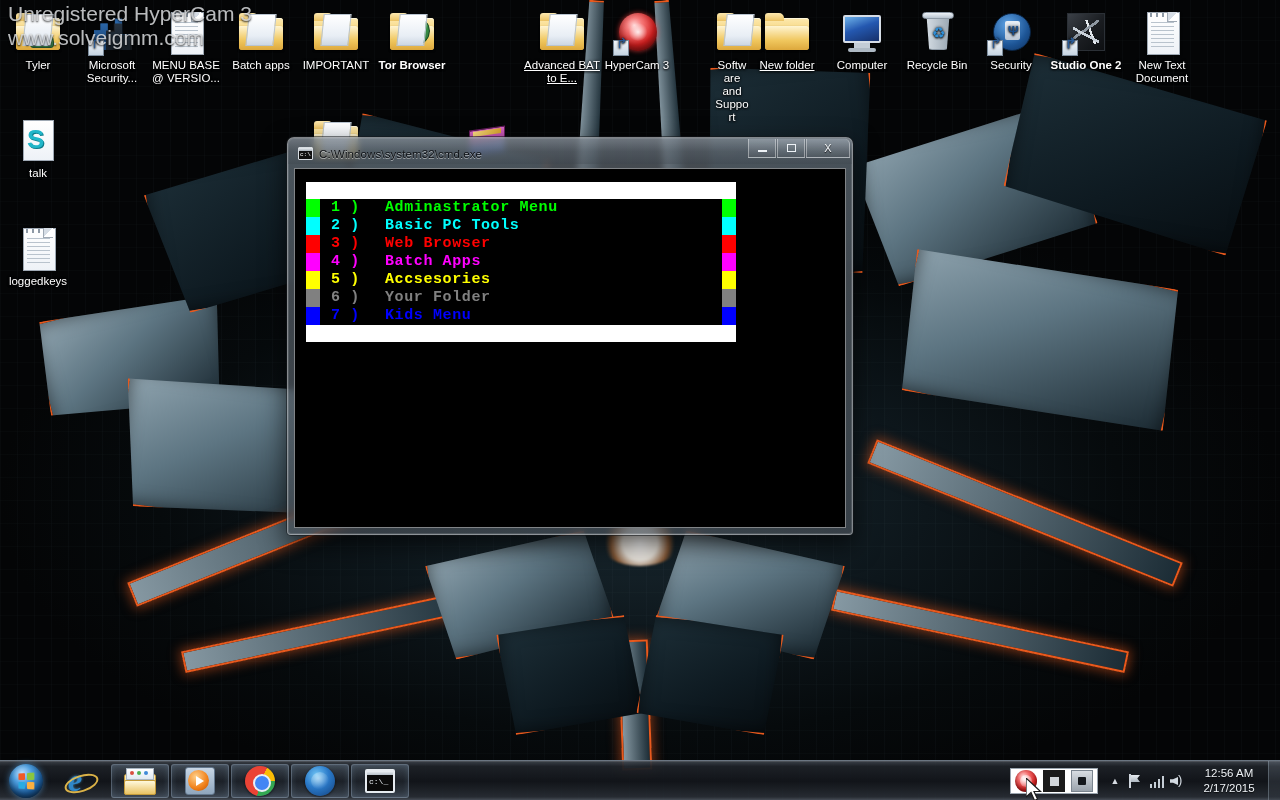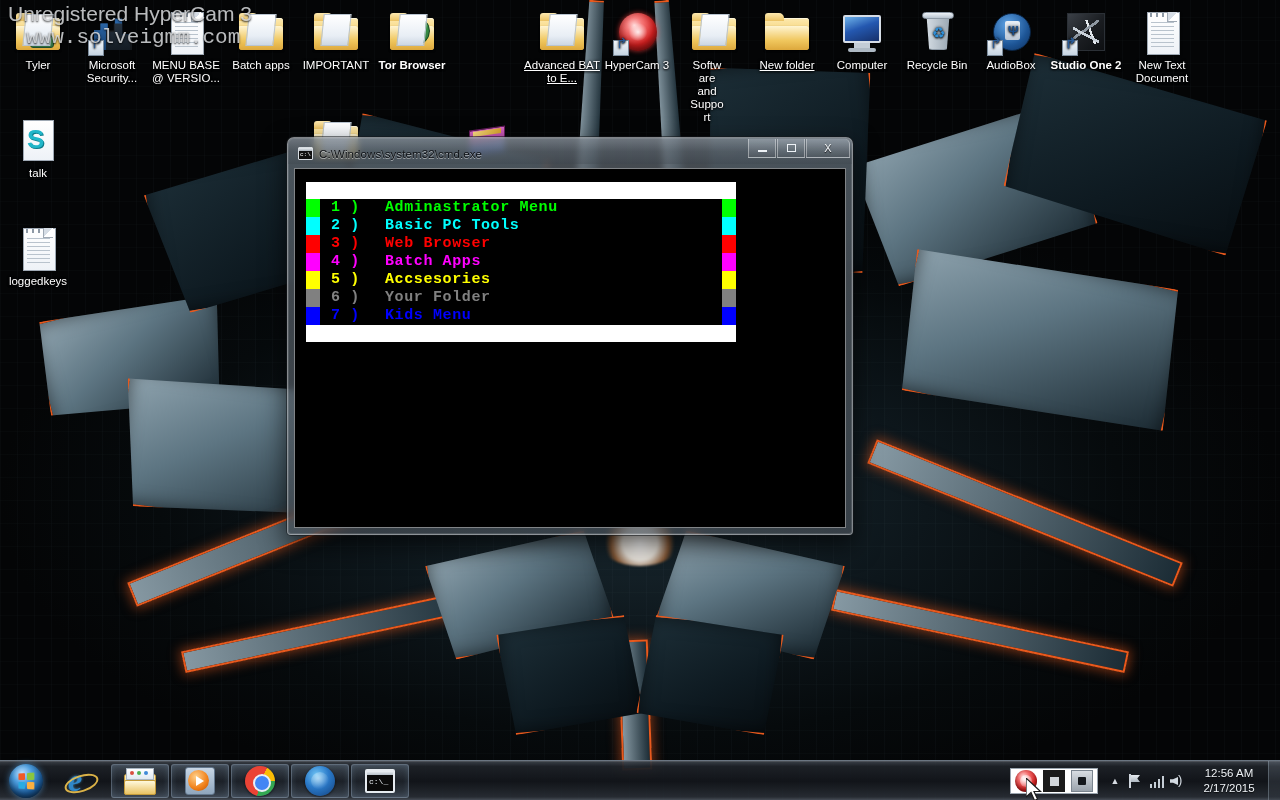--- a/index.html
+++ b/index.html
@@ -69,21 +69,21 @@
   #watermark {
     position: absolute; left: 8px; top: 2px;
     z-index: 30;
     color: rgba(226,228,231,.82);
     font-size: 21px;
     line-height: 24px;
     font-family: "Liberation Sans", sans-serif;
     text-shadow: 0 1px 2px rgba(0,0,0,.85);
     pointer-events: none;
   }
-  #watermark .wm2 { display: block; margin-left: 18px; font-family: Liberation Mono, monospace; }
+  #watermark .wm2 { display: block; margin-left: 0; }
 
   
   .icon {
     position: absolute;
     width: 76px;
     text-align: center;
     color: #fff;
     font-size: 11.5px;
     line-height: 13px;
     text-shadow: 0 1px 2px rgba(0,0,0,.95), 0 0 3px rgba(0,0,0,.9);
@@ -780,21 +780,21 @@
   </div>
 
   <div class="icon" style="left:599px; top:8px;">
     <div class="glyph g-orb">
       <span class="orb"></span>
         <span class="shortcut"></span>
     </div>
     <span class="label">HyperCam 3</span>
   </div>
 
-  <div class="icon" style="left:648px; top:8px;padding-left:42px;">
+  <div class="icon" style="left:673px; top:8px;padding-left:42px;">
     <div class="glyph g-folder">
       <span class="tab"></span>
         <span class="front"></span>
     </div>
     <span class="label">Software and Support</span>
   </div>
 
   <div class="icon" style="left:749px; top:8px;text-decoration:underline;">
     <div class="glyph g-folder g-folder-plain">
       <span class="tab"></span>
@@ -821,21 +821,21 @@
     <span class="label">Recycle Bin</span>
   </div>
 
   <div class="icon" style="left:973px; top:8px;">
     <div class="glyph g-usb">
       <span class="circ"></span>
         <span class="box"></span>
         <span class="trident">Ψ</span>
         <span class="shortcut"></span>
     </div>
-    <span class="label">AudioBox</span>
+    <span class="label">Security</span>
   </div>
 
   <div class="icon" style="left:1048px; top:8px;font-weight:bold;">
     <div class="glyph g-tile">
       <span class="sq"></span>
         <span class="shortcut"></span>
     </div>
     <span class="label">Studio One 2</span>
   </div>
 

